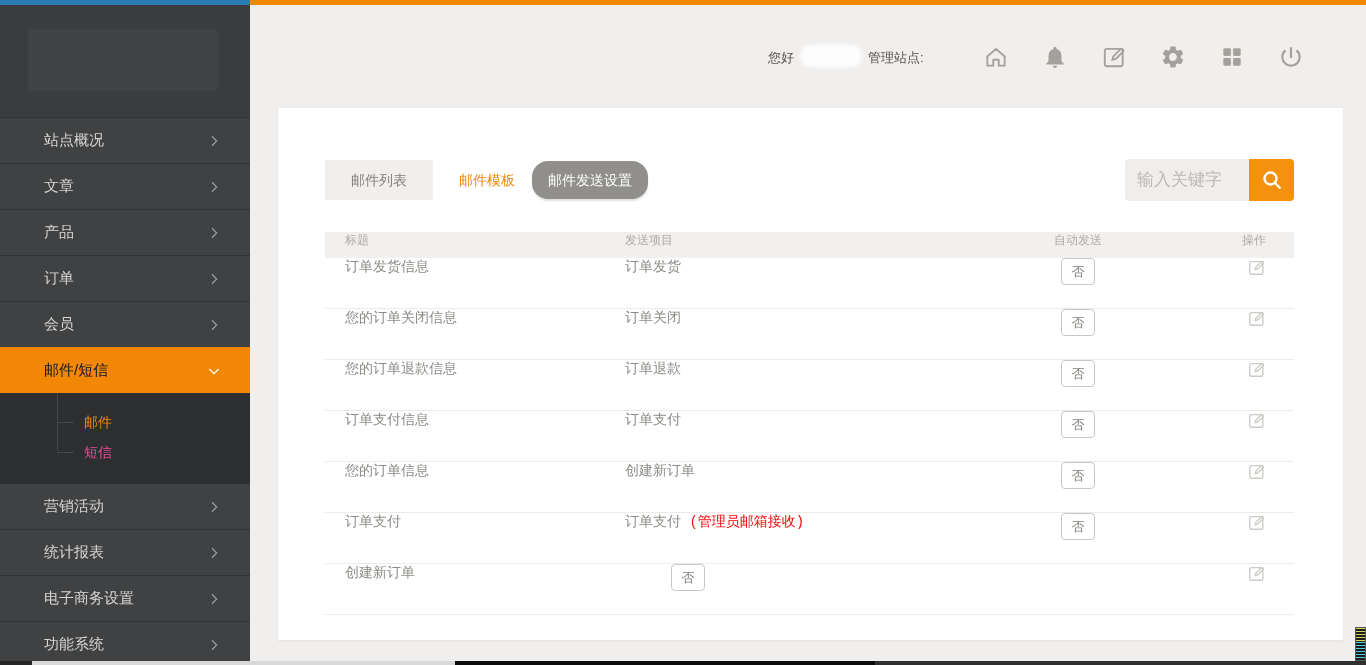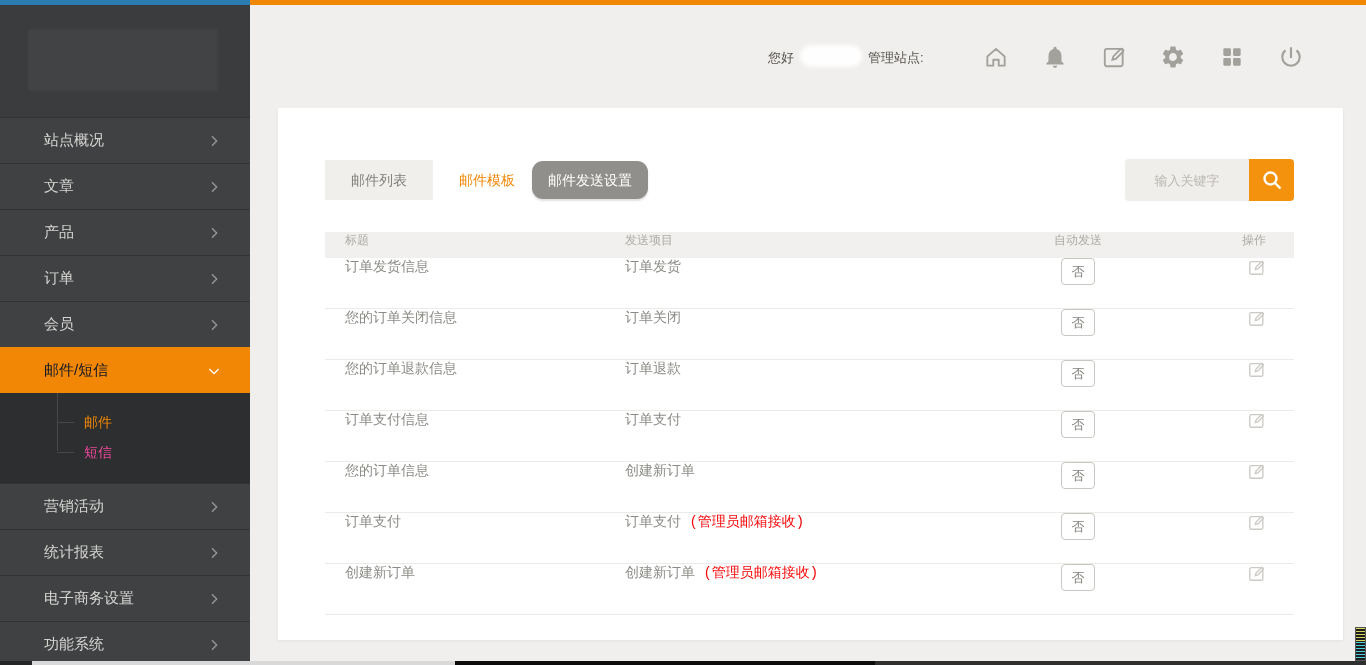--- a/index.html
+++ b/index.html
@@ -46,28 +46,28 @@
   
   #card { left:278px; top:108px; width:1065px; height:532px; background:#fff;
     box-shadow:0 1px 3px rgba(0,0,0,.06); }
 
   
   #tabbar { left:325px; top:160px; display:flex; }
   .tab { height:40px; line-height:40px; padding:0 26px; font-size:14px; cursor:pointer; }
   .tab.inactive { background:#f1efec; color:#807f7a; }
   .tab.active { background:#fff; color:#f28705; }
   #send-set-btn { left:532px; top:161px; height:38px; line-height:38px; padding:0 16px;
-    background:#908f8b; color:#fff; font-size:14px; border:none; border-radius:11px;
+    background:#908f8b; color:#fff; font-size:14px; border:none; border-radius:16px;
     cursor:pointer; box-shadow:0 2px 2px rgba(0,0,0,.12); }
 
   
   #search-wrap { left:1125px; top:159px; display:flex; }
   #search-input { width:124px; height:42px; background:#f0eeeb; border:none;
-    border-radius:4px 0 0 4px; padding:0 12px; font-size:13px; color:#8b5cf6;
-    font-family:inherit; outline:none;text-align:center; }
+    border-radius:4px 0 0 4px; padding:0 12px; font-size:17px; color:#8b5cf6;
+    font-family:inherit; outline:none; }
   #search-input::placeholder { color:#b9b8b2; }
   #search-btn { width:45px; height:42px; background:#f5920d; border:none;
     border-radius:0 4px 4px 0; cursor:pointer; display:flex; align-items:center; justify-content:center; }
   #search-btn svg { width:24px; height:24px; stroke:#fff; fill:none; stroke-width:2.4; }
 
   
   #table { left:325px; top:232px; width:969px; }
   .trow, .thead { display:flex; align-items:flex-start; }
   .thead { height:26px; background:#f2f0ee; font-size:12px; color:#adaca6; }
   .trow { height:51px; border-bottom:1px solid #ecebe8; font-size:14px; color:#8b8b86; }
@@ -337,23 +337,20 @@
       <span class="edit-icon">
         <svg viewBox="0 0 24 24" fill="none" stroke="currentColor" stroke-width="1.7">
               <rect x="3.5" y="4.5" width="16.5" height="16" rx="2"></rect>
               <path d="M10.5 14.5l.9-3L17.8 5a1.6 1.6 0 0 1 2.3 2.3l-6.4 6.5-3.2.7z"></path>
             </svg>
       </span>
     </div>
   </div>
       <div class="trow">
     <div class="cell c-title">创建新订单</div>
-    <div class="cell c-item">
-      <span class="item-main">创建新订单</span> <span class="item-note">(管理员邮箱接收)</span>
-    </div>
     <div class="cell c-auto">
       <button class="no-btn">否</button>
     </div>
     <div class="cell c-op">
       <span class="edit-icon">
         <svg viewBox="0 0 24 24" fill="none" stroke="currentColor" stroke-width="1.7">
               <rect x="3.5" y="4.5" width="16.5" height="16" rx="2"></rect>
               <path d="M10.5 14.5l.9-3L17.8 5a1.6 1.6 0 0 1 2.3 2.3l-6.4 6.5-3.2.7z"></path>
             </svg>
       </span>

